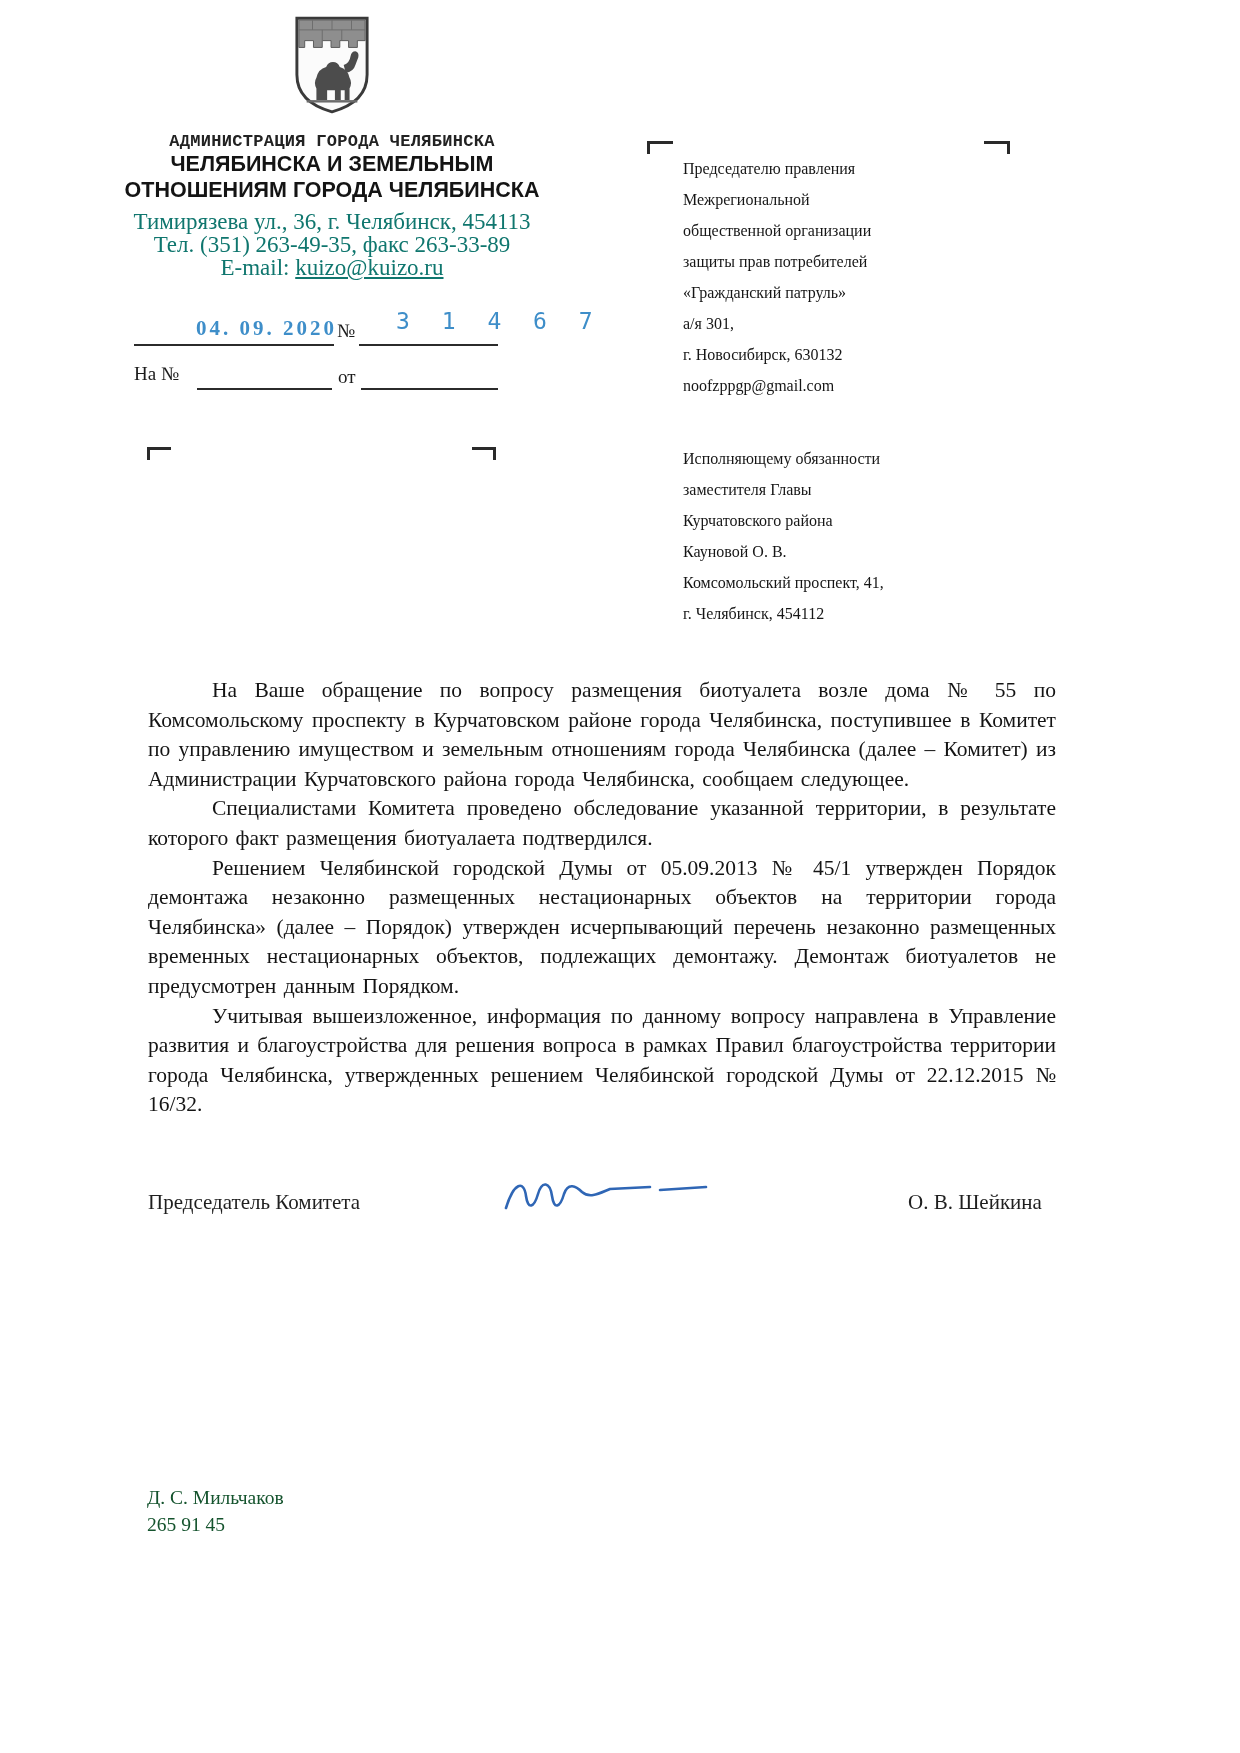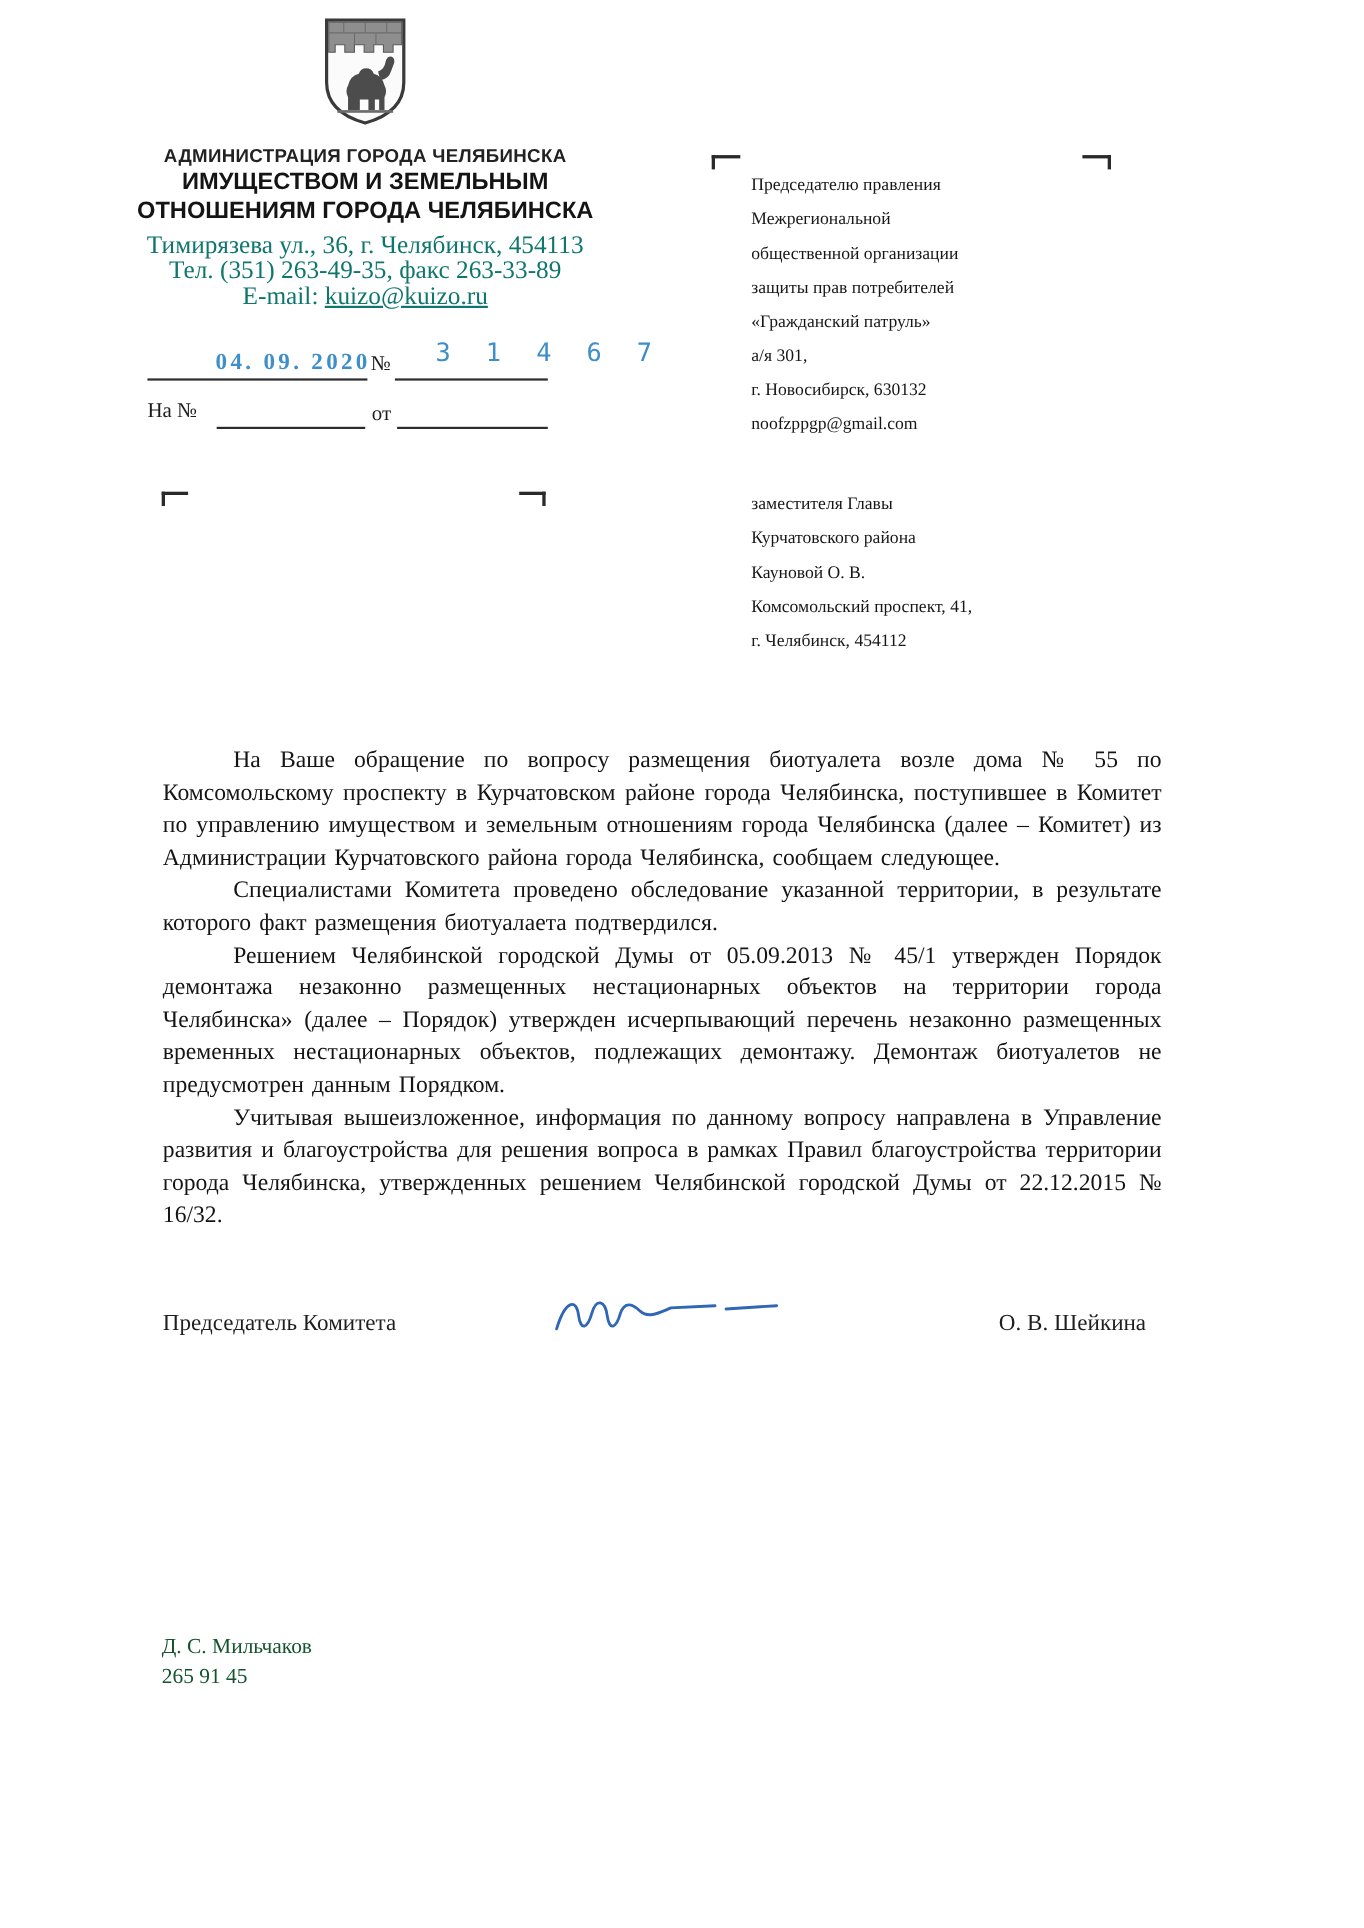--- a/index.html
+++ b/index.html
@@ -6,21 +6,21 @@
   html,body { background:#ffffff; }
   .page {
     position:relative; width:1240px; height:1753px; margin:0 auto;
     background:#ffffff; color:#1f1f1f;
     font-family:"Liberation Serif", serif;
     overflow:hidden;
   }
   
   .header-left { position:absolute; left:100px; top:14px; width:464px; text-align:center; }
   .coa { display:block; margin:0 auto 6px auto; }
-  .org-parent { font-family:Liberation Sans, sans-serif; font-weight:600; font-size:17px; letter-spacing:0.3px; margin-top:16px; color:#222; }
+  .org-parent { font-family:Liberation Mono, monospace; font-weight:600; font-size:17px; letter-spacing:0.3px; margin-top:16px; color:#222; }
   .org-name { font-family:"Liberation Sans", sans-serif; font-weight:700; font-size:21.5px; line-height:26px; margin-top:3px; color:#141414; }
   .contact { font-size:23px; line-height:23px; color:#0f766e; }
   .contact-first { margin-top:7px; }
   .email-link { text-decoration:underline; }
   
   .stamp-date {
     position:absolute; left:196px; top:316px;
     font-family:Liberation Serif, serif; font-weight:700;
     font-size:21px; letter-spacing:3px; color:#3e8ec9;
   }
@@ -77,21 +77,21 @@
       <line x1="40" y1="6" x2="40" y2="16" stroke="#6d6d6d" stroke-width="1"></line>
       <line x1="60" y1="6" x2="60" y2="16" stroke="#6d6d6d" stroke-width="1"></line>
       <line x1="30" y1="16" x2="30" y2="27" stroke="#6d6d6d" stroke-width="1"></line>
       <line x1="50" y1="16" x2="50" y2="27" stroke="#6d6d6d" stroke-width="1"></line>
       <path d="M24 88 l0 -12 q-3 -6 0 -11 q2 -9 10 -11 q2 -5 7 -5 q5 0 7 5 q8 2 10 11 q3 5 0 11 l0 12 l-5 0 l0 -10 l-4 0 l0 10 l-6 0 l0 -10 l-8 0 l0 10 z" fill="#4c4c4c"></path>
       <path d="M52 52 q6 -2 7 -9 q1 -5 5 -5 q4 1 3 6 l-3 8 q-2 7 -10 8 z" fill="#4c4c4c"></path>
       <rect x="14" y="88" width="52" height="2.5" fill="#6b6b6b"></rect>
     </svg>
 
     <div class="org-parent">АДМИНИСТРАЦИЯ ГОРОДА ЧЕЛЯБИНСКА</div>
-    <div class="org-name" style="margin-top:0">ИМУЩЕСТВОМ И ЗЕМЕЛЬНЫМ</div>
+    <div class="org-name" style="margin-top:0">ЧЕЛЯБИНСКА И ЗЕМЕЛЬНЫМ</div>
     <div class="org-name" style="margin-top:0">ОТНОШЕНИЯМ ГОРОДА ЧЕЛЯБИНСКА</div>
 
     <div class="contact contact-first">Тимирязева ул., 36, г. Челябинск, 454113</div>
     <div class="contact">Тел. (351) 263-49-35, факс 263-33-89</div>
     <div class="contact">
       <span>E-mail:</span>
       <span class="email-link">kuizo@kuizo.ru</span>
     </div>
   </div>
 
@@ -115,20 +115,21 @@
     <div>Межрегиональной</div>
     <div>общественной организации</div>
     <div>защиты прав потребителей</div>
     <div>«Гражданский патруль»</div>
     <div>а/я 301,</div>
     <div>г. Новосибирск, 630132</div>
     <div>noofzppgp@gmail.com</div>
   </div>
 
   <div class="addr-block addr-2">
+    <div>Исполняющему обязанности</div>
     <div>заместителя Главы</div>
     <div>Курчатовского района</div>
     <div>Кауновой О. В.</div>
     <div>Комсомольский проспект, 41,</div>
     <div>г. Челябинск, 454112</div>
   </div>
 
   <div class="body-text">
     <p>На Ваше обращение по вопросу размещения биотуалета  возле дома № 55 по Комсомольскому проспекту в Курчатовском районе города Челябинска, поступившее в Комитет по управлению имуществом и земельным отношениям города Челябинска (далее – Комитет) из Администрации Курчатовского района города Челябинска, сообщаем следующее.</p>
     <p>Специалистами Комитета проведено обследование указанной территории, в результате которого факт размещения биотуалаета подтвердился.</p>

